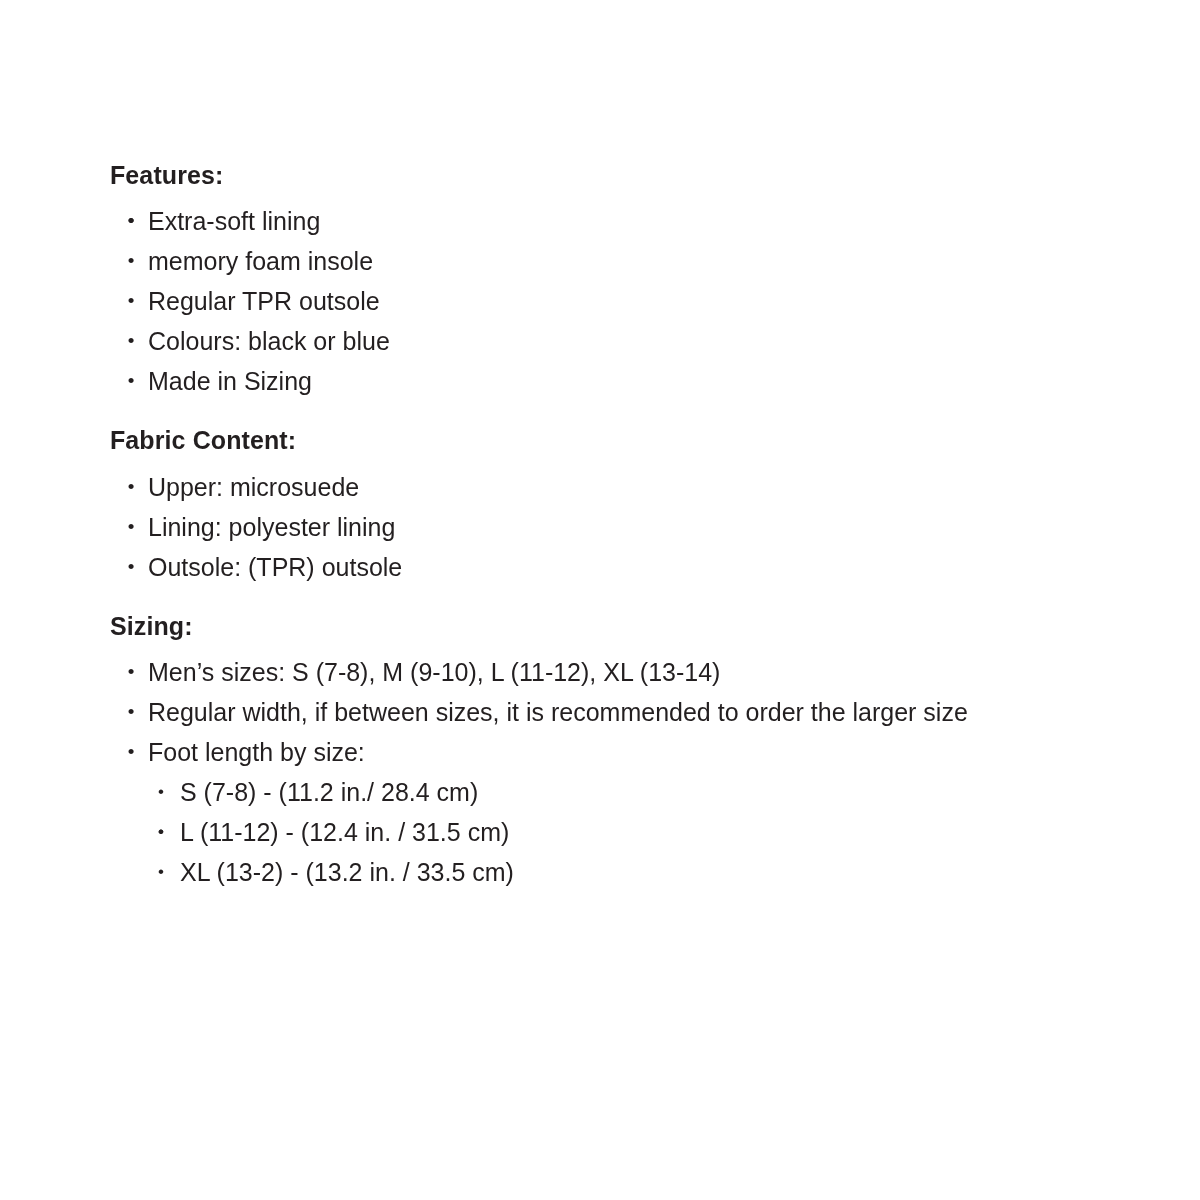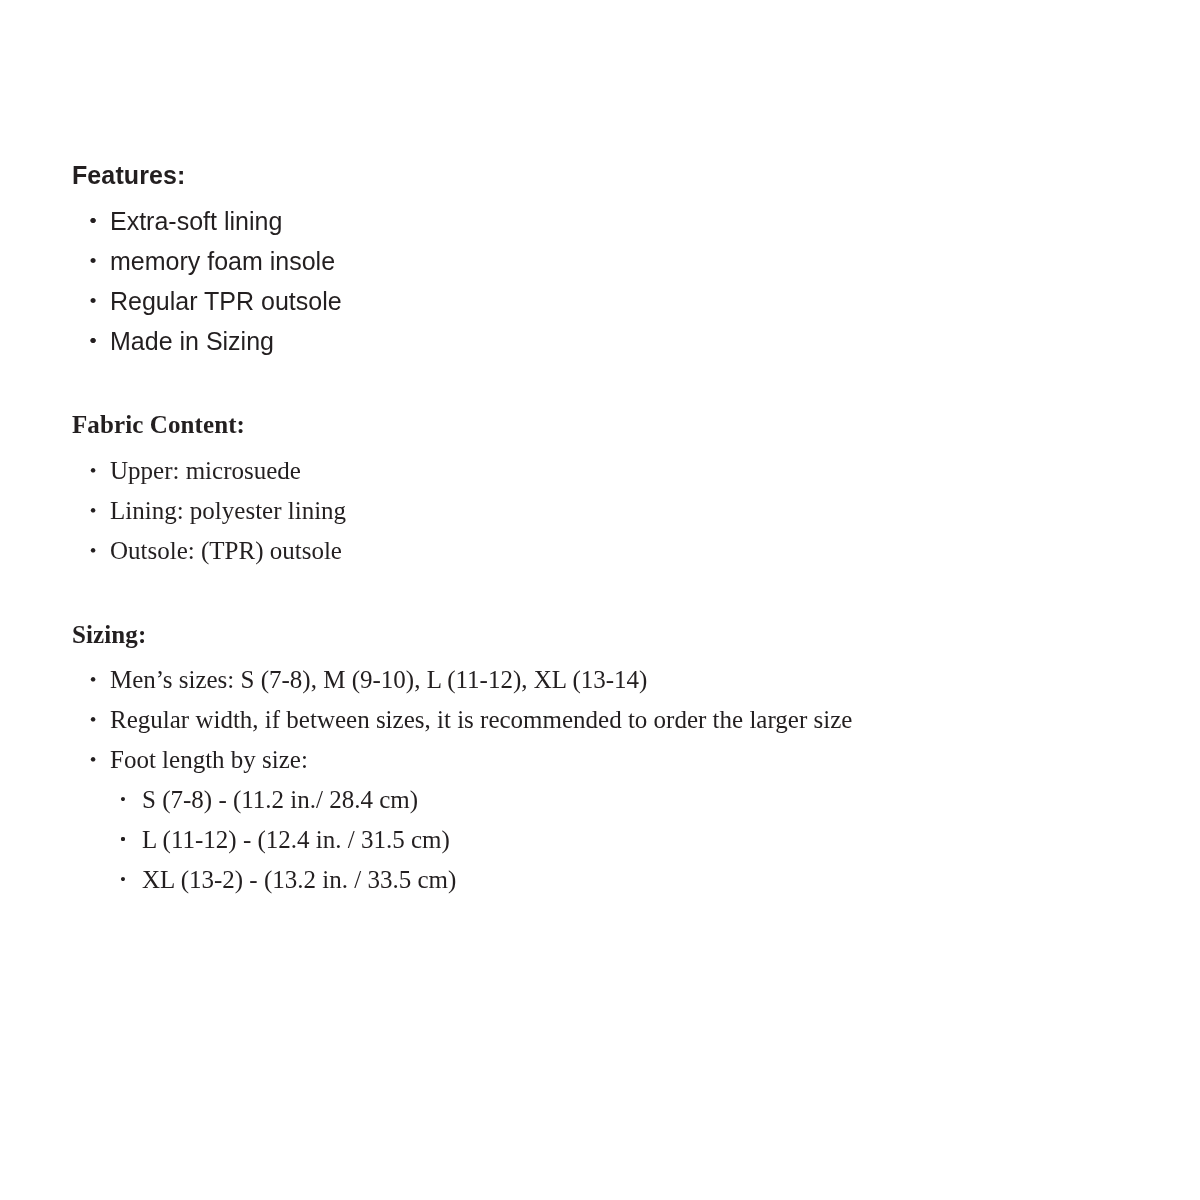--- a/index.html
+++ b/index.html
@@ -12,29 +12,28 @@
     height: 1200px;
     font-family: "Liberation Sans", sans-serif;
     color: #231f20;
     -webkit-font-smoothing: antialiased;
   }
   .page {
     position: relative;
     width: 1200px;
     height: 1200px;
     box-sizing: border-box;
-    padding: 160px 100px 0 72px;
+    padding: 160px 100px 0 110px;
     border-radius: 28px;
   }
   .section {
     margin: 0 0 0 0;
   }
   .section + .section {
-    margin-top: 48px;
-    font-family: Liberation Serif, serif;
+    margin-top: 24px;
   }
   .section-heading {
     font-size: 25px;
     font-weight: bold;
     line-height: 1.25;
     margin: 0 0 10px 0;
     letter-spacing: 0.1px;
   }
   ul.bullets {
     list-style: none;
@@ -102,20 +101,21 @@
       <li>
         <span class="bullet">•</span>
         <span class="li-text">memory foam insole</span>
       </li>
       <li>
         <span class="bullet">•</span>
         <span class="li-text">Regular TPR outsole</span>
       </li>
       <li>
         <span class="bullet">•</span>
+        <span class="li-text">Colours: black or blue</span>
       </li>
       <li>
         <span class="bullet">•</span>
         <span class="li-text">Made in Sizing</span>
       </li>
     </ul>
   </div>
 
   <div class="section">
     <div class="section-heading">Fabric Content:</div>

